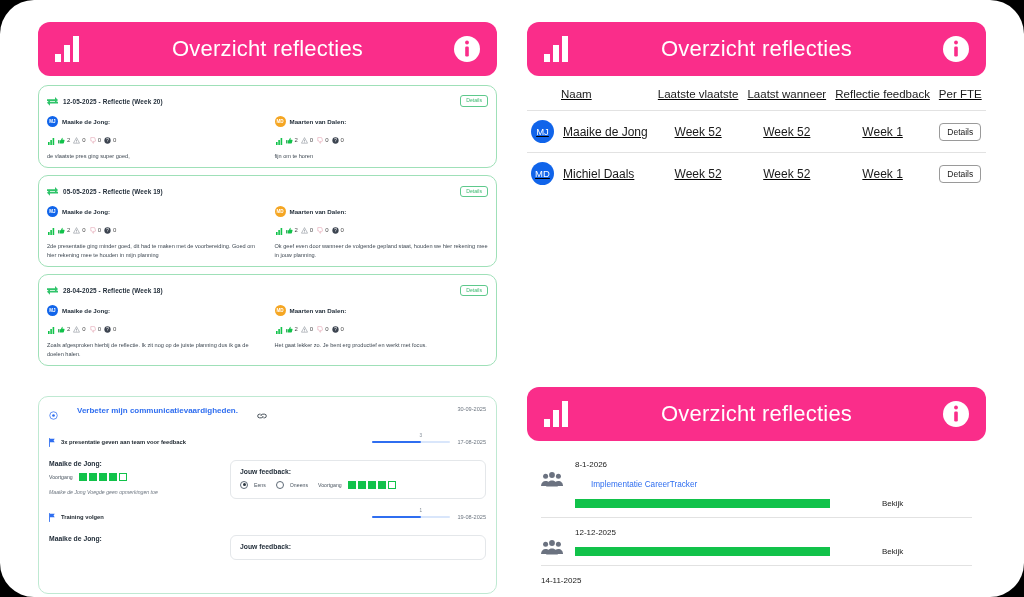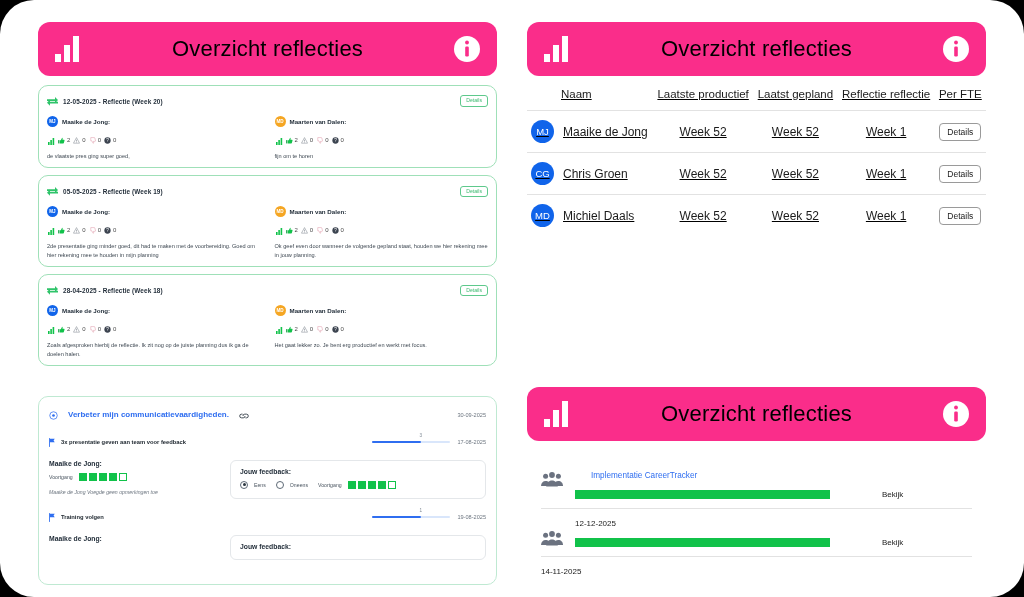--- a/index.html
+++ b/index.html
@@ -31,21 +31,21 @@
     border-radius: 12px;
     height: 54px;
     display: flex; align-items: center;
     padding: 0 16px;
     position: relative;
     flex: 0 0 auto;
   }
   .bar-title {
     position: absolute; left: 0; right: 0;
     text-align: center;
-    color: #000000;
+    color: #ffffff;
     font-size: 22px;
     font-weight: 400;
     letter-spacing: .2px;
     pointer-events: none;
   }
   .bar-left, .bar-right { position: relative; z-index: 2; }
   .bar-right { margin-left: auto; }
 
   
   .ico-chart { display:block; width: 30px; height: 26px; }
@@ -123,21 +123,21 @@
     background: #fff; color: #1b1b1b;
     font-size: 8.5px; padding: 3px 7px; line-height: 1.2;
   }
 
   
   .det-card {
     border: 1px solid #bfe9d2; border-radius: 10px;
     padding: 9px 10px 10px 10px; height: 100%;
     display: flex; flex-direction: column;
   }
-  .goal-row { display: flex; align-items: center; gap: 10px; }
+  .goal-row { display: flex; align-items: flex-start; gap: 19px; }
   .goal-title { font-size: 8px; font-weight: bold; color: #2f6ef0; }
   .goal-date { margin-left: auto; font-size: 5.6px; color: #6d7680; }
   .task-row { display: flex; align-items: center; gap: 5px; margin-top: 9px; }
   .task-title { font-size: 5.8px; font-weight: bold; color: #222b33; }
   .slider-wrap { margin-left: auto; display: flex; align-items: center; gap: 7px; }
   .slider { position: relative; width: 78px; height: 10px; }
   .slider .track { position: absolute; top: 4px; left: 0; right: 0; height: 2px; background: #d9e6fb; border-radius: 2px; }
   .slider .fill  { position: absolute; top: 4px; left: 0; height: 2px; background: #2f6ef0; border-radius: 2px; }
   .slider .val   { position: absolute; top: -4px; font-size: 4.6px; color: #7e8894; transform: translateX(-50%); }
   .task-date { font-size: 5.6px; color: #6d7680; white-space: nowrap; }
@@ -507,44 +507,32 @@
               <circle cx="14" cy="7.5" r="1.9" fill="#fa2d8a"></circle>
               <rect x="12.2" y="11.5" width="3.6" height="10" rx="1.2" fill="#fa2d8a"></rect>
             </svg>
         </span>
       </div>
       <div class="body">
         <table class="tbl">
           <thead>
               <tr>
             <th class="l">Naam</th>
-            <th>Laatste productief</th>
-            <th>Laatst gepland</th>
-            <th>Reflectie reflectie</th>
+            <th>Laatste vlaatste</th>
+            <th>Laatst wanneer</th>
+            <th>Reflectie feedback</th>
             <th>Per FTE</th>
           </tr>
             </thead>
           <tbody>
             <tr>
               <td class="l">
                   <span class="name-cell">
                     <span class="avatar-md">MJ</span>
                     <span>Maaike de Jong</span>
-                  </span>
-                </td>
-              <td>Week 52</td>
-              <td>Week 52</td>
-              <td>Week 1</td>
-              <td><button class="btn-details">Details</button></td>
-            </tr>
-            <tr>
-              <td class="l">
-                  <span class="name-cell">
-                    <span class="avatar-md">CG</span>
-                    <span>Chris Groen</span>
                   </span>
                 </td>
               <td>Week 52</td>
               <td>Week 52</td>
               <td>Week 1</td>
               <td><button class="btn-details">Details</button></td>
             </tr>
             <tr>
               <td class="l">
                   <span class="name-cell">
@@ -682,20 +670,21 @@
         <div class="goal-item">
           <span class="ico-people"><svg width="22" height="16" viewBox="0 0 22 16">
                 <circle cx="4.6" cy="4.2" r="2.5" fill="#6b7280"></circle>
                 <circle cx="11" cy="3" r="2.9" fill="#6b7280"></circle>
                 <circle cx="17.4" cy="4.2" r="2.5" fill="#6b7280"></circle>
                 <path d="M0 14c0-3 2-5 4.6-5S9.2 11 9.2 14z" fill="#6b7280"></path>
                 <path d="M12.8 14c0-3 2-5 4.6-5S22 11 22 14z" fill="#6b7280"></path>
                 <path d="M5.2 14.6c0-3.6 2.6-6 5.8-6s5.8 2.4 5.8 6z" fill="#6b7280"></path>
               </svg></span>
           <div class="goal-main">
+            <div class="g-date">8-1-2026</div>
             <div class="g-link">Implementatie CareerTracker</div>
             <div class="g-bar-row">
               <span class="g-bar">
                 <span class="g-seg" style="width:100%;background:#11c24a"></span>
               </span>
               <span class="g-view">Bekijk</span>
             </div>
           </div>
         </div>
         <div class="goal-item">

